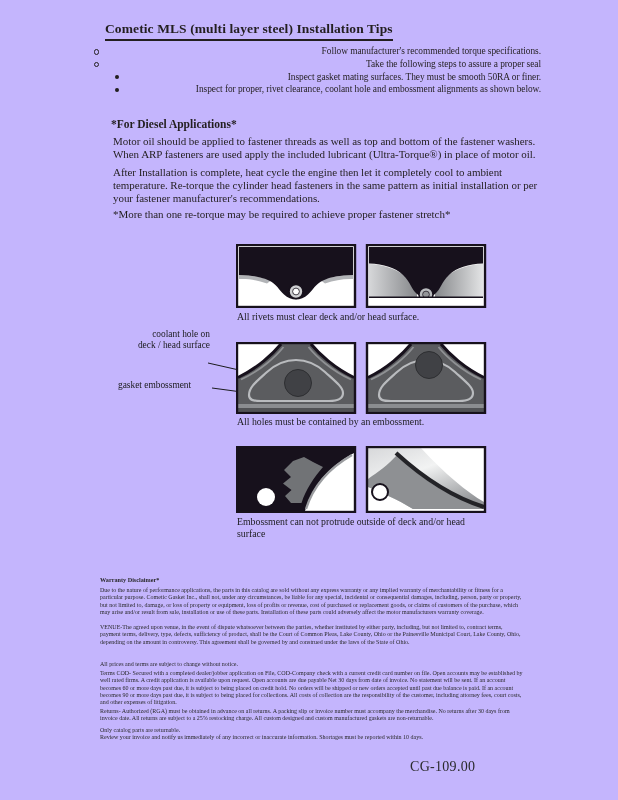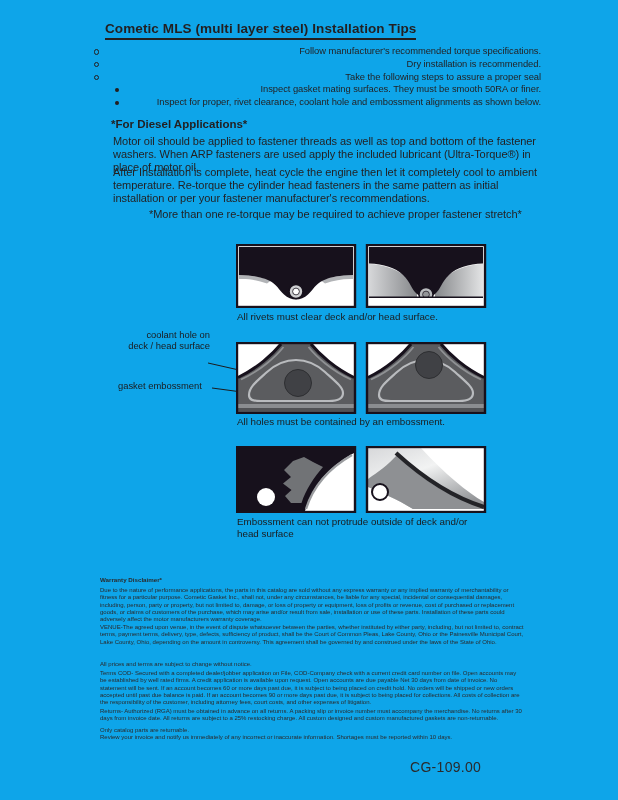--- a/index.html
+++ b/index.html
@@ -1,18 +1,18 @@
 <!DOCTYPE html>
 <html><head>
 <meta charset="utf-8">
 <style>
   html,body { margin:0; padding:0; background:#ffffff; }
   .page {
-    position:relative; width:618px; height:800px; background:#0ea5e9;
-    font-family:Liberation Sans, sans-serif; color:#231f20; overflow:hidden;
+    position:relative; width:618px; height:800px; background:#c4b5fd;
+    font-family:Liberation Serif, serif; color:#231f20; overflow:hidden;
   }
   .abs { position:absolute; }
 
   .title {
     left:105px; top:21px; font-size:13.5px; font-weight:bold;
     border-bottom:2px solid #231f20; padding-bottom:2px; letter-spacing:0.1px;
   }
 
   .bullets { left:93px; top:45px; width:448px; font-size:9.4px; line-height:12.8px; letter-spacing:-0.05px;text-align:right; }
   .bullet-item { position:relative; padding-left:9px; }
@@ -23,21 +23,21 @@
   .sub-item { position:relative; margin-left:22px; padding-left:8px; }
   .sub-item::before {
     content:""; position:absolute; left:0; top:4.6px; width:3.8px; height:3.8px;
     background:#231f20; border-radius:50%;
   }
 
   .diesel-heading { left:111px; top:118px; font-size:11.5px; font-weight:bold; }
   .para { left:113px; width:436px; font-size:11px; line-height:13px; letter-spacing:-0.05px; }
   .para-1 { top:135px; }
   .para-2 { top:166px; }
-  .para-note { top:208px;margin-left:36px; }
+  .para-note { top:208px; }
 
   .dlabel { width:120px; text-align:center; font-size:13.2px; letter-spacing:0.6px; color:#1b1b1d;margin-top:28px; }
   .row1 { top:228px; } .row2 { top:329px; } .row3 { top:432px; }
   .col-right { left:237px; } .col-wrong { left:367px; }
 
   .caption { left:237px; font-size:9.8px; line-height:11.5px; color:#1b1b1d; }
   .caption-1 { top:311px; }
   .caption-2 { top:416px; }
   .caption-3 { top:516px; width:238px; }
 
@@ -61,21 +61,20 @@
 </style>
 </head>
 <body>
 
 <div class="page">
 
   <div class="abs title">Cometic MLS (multi layer steel) Installation Tips</div>
 
   <div class="abs bullets">
     <div class="bullet-item">Follow manufacturer's recommended torque specifications.</div>
-    <div class="bullet-item">Dry installation is recommended.</div>
     <div class="bullet-item">Take the following steps to assure a proper seal</div>
     <div class="sub-item">Inspect gasket mating surfaces.  They must be smooth 50RA or finer.</div>
     <div class="sub-item">Inspect for proper, rivet clearance, coolant hole and embossment alignments as shown below.</div>
   </div>
 
   <div class="abs diesel-heading">*For Diesel Applications*</div>
   <div class="abs para para-1">Motor oil should be applied to fastener threads as well as top and bottom of the fastener washers. When ARP fasteners are used apply the included lubricant (Ultra-Torque®) in place of motor oil.</div>
   <div class="abs para para-2">After Installation is complete, heat cycle the engine then let it completely cool to ambient temperature. Re-torque the cylinder head fasteners in the same pattern as initial installation or per your fastener manufacturer's recommendations.</div>
   <div class="abs para para-note">*More than one re-torque may be required to achieve proper fastener stretch*</div>
 

